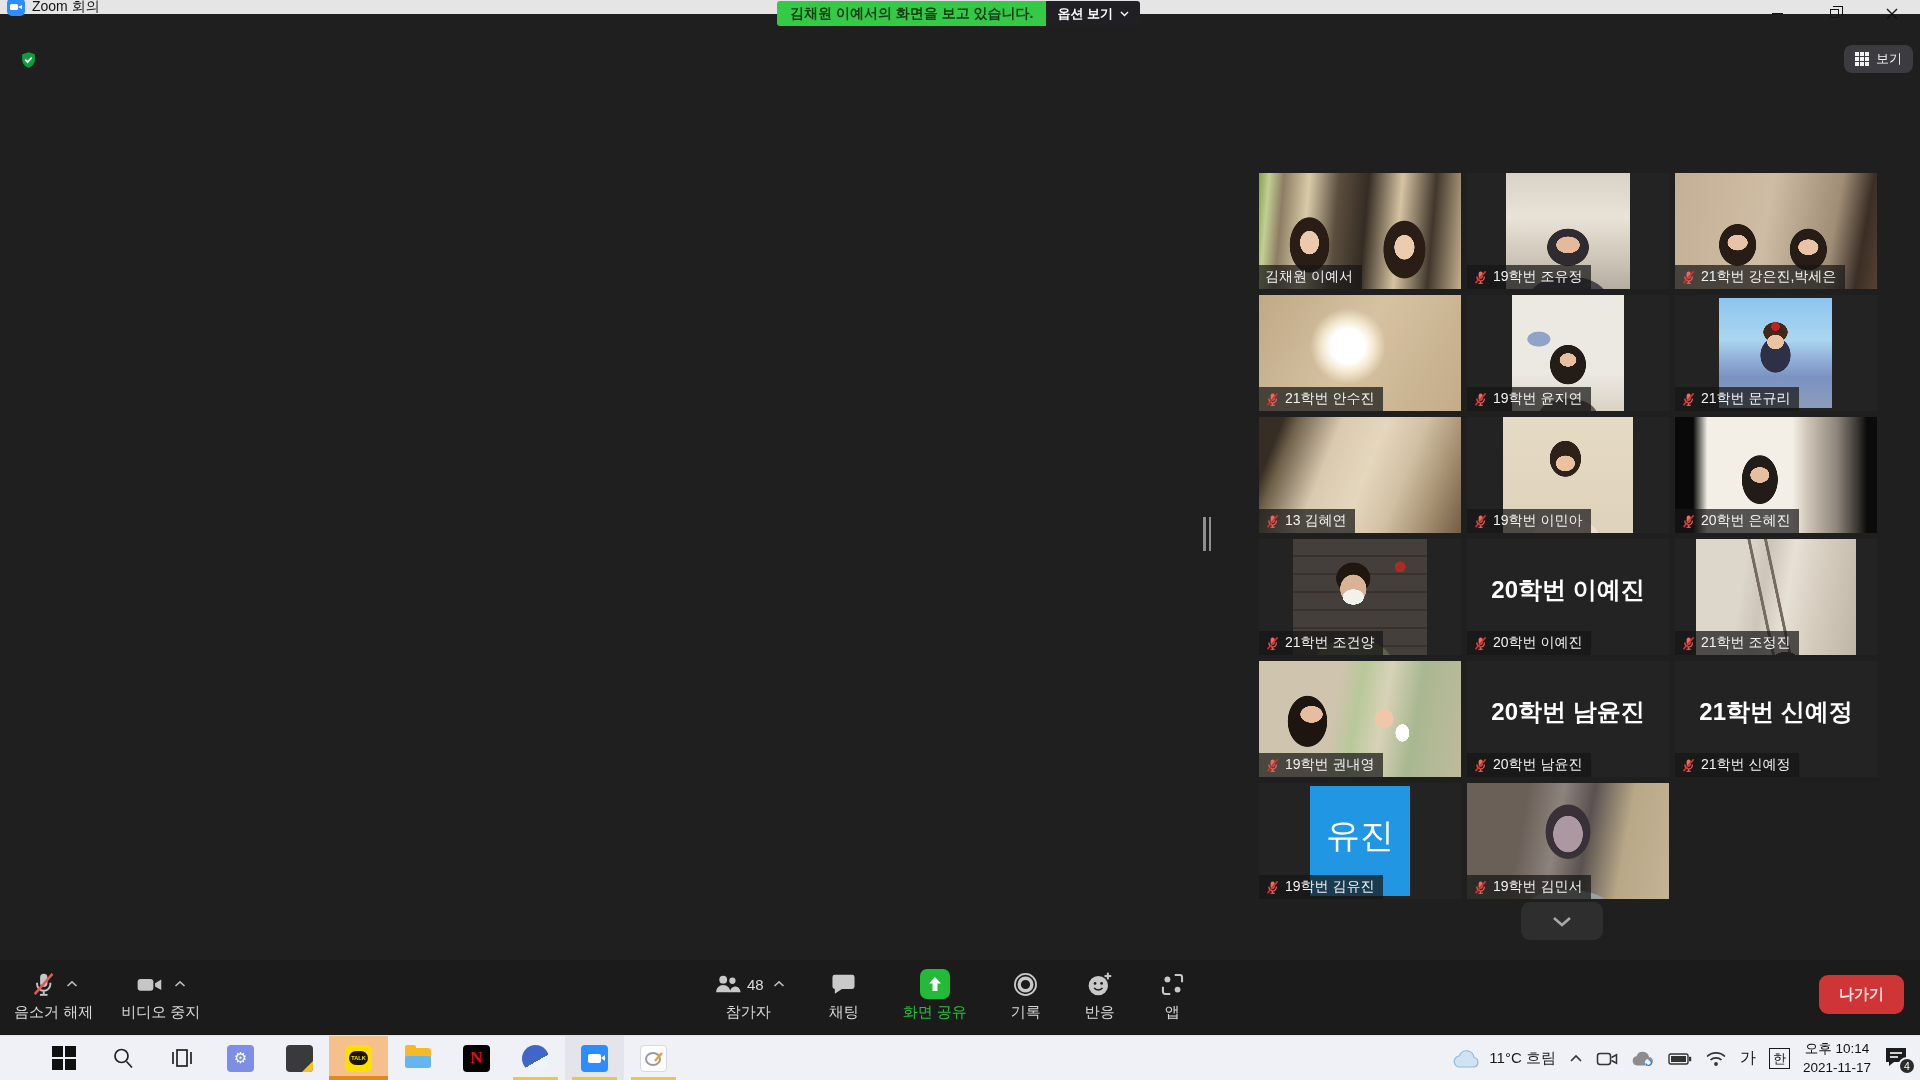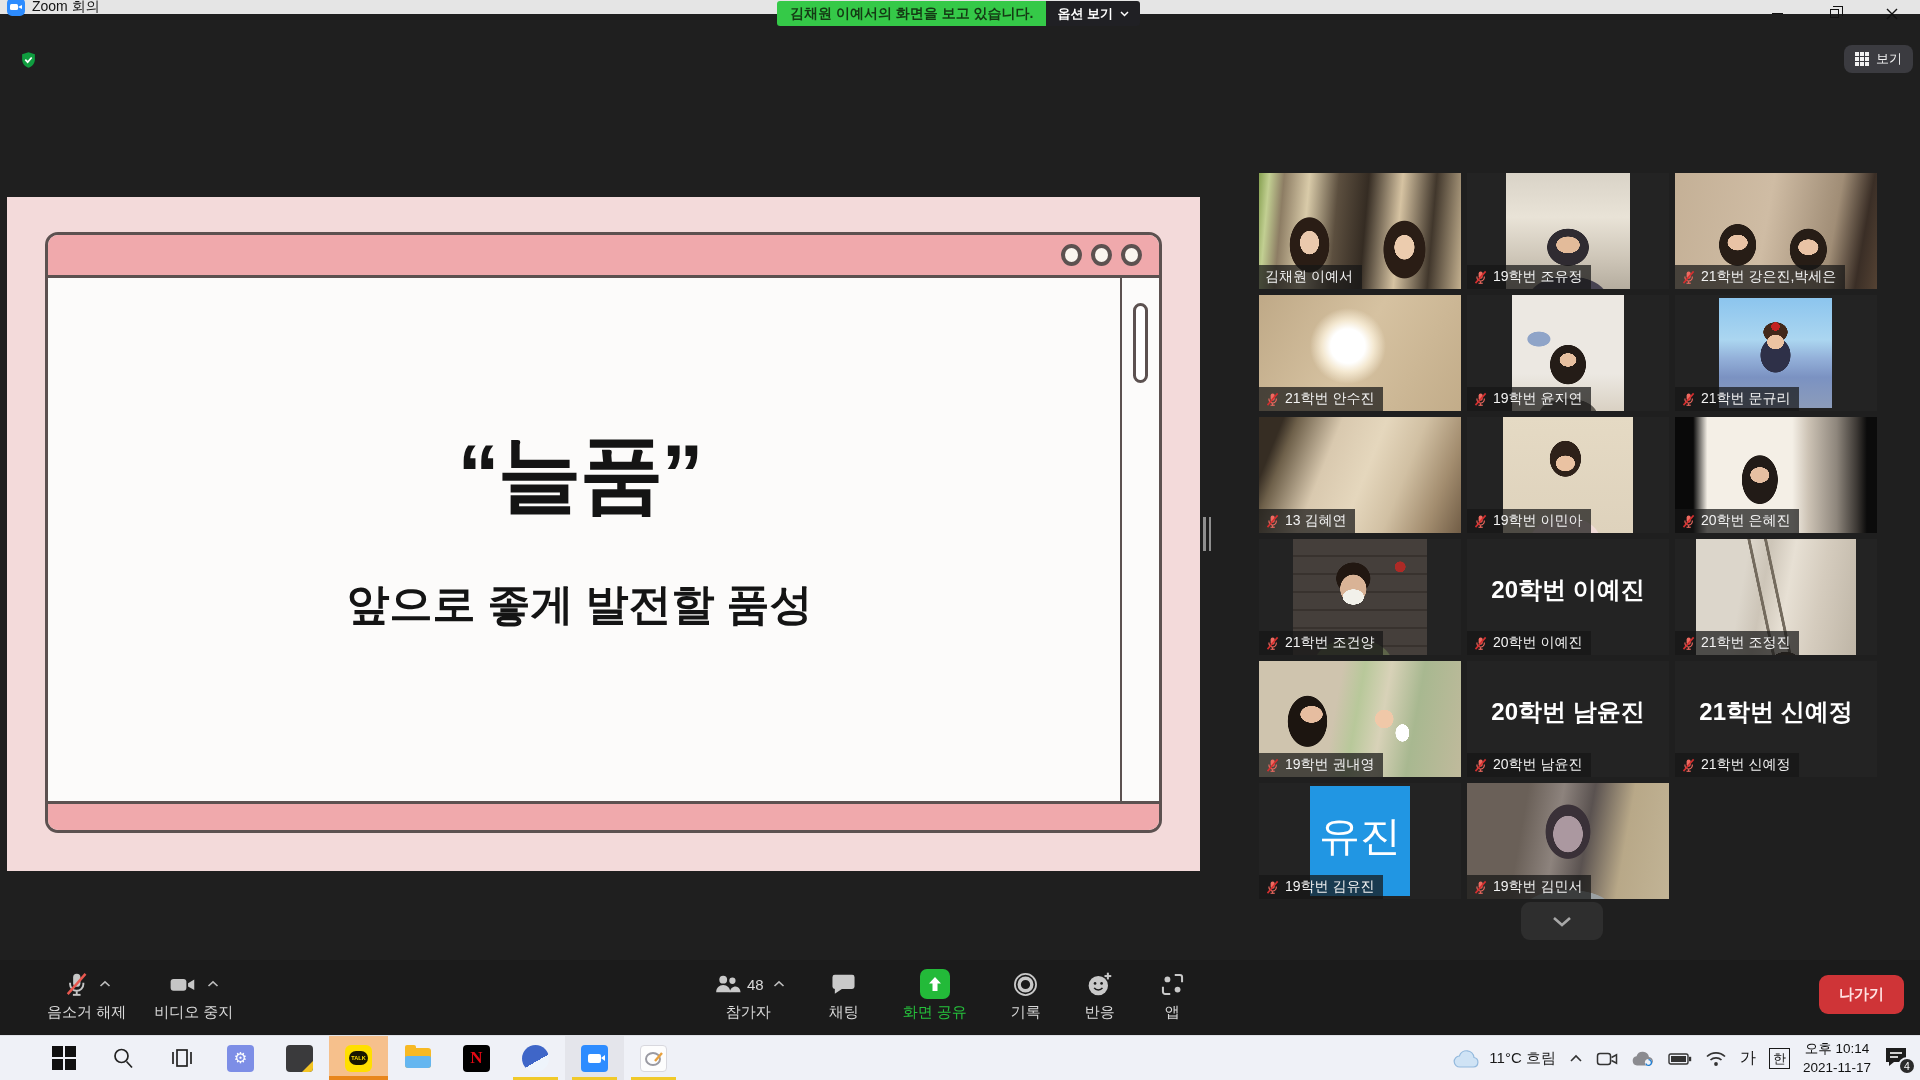--- a/index.html
+++ b/index.html
@@ -48,21 +48,21 @@
 
 
 .pgrid { position:absolute; left:1259px; top:141px; display:grid; grid-template-columns:repeat(3,202px); grid-auto-rows:116px; gap:6px; }
 .tile { position:relative; background:#232323; overflow:hidden; }
 .tile.active { box-shadow:inset 0 0 0 3px #e4e44e, inset 0 0 6px 3px rgba(160,200,60,.5); }
 .vid { position:absolute; top:0; bottom:0; left:0; right:0; }
 .tile-label { position:absolute; left:0; bottom:0; max-width:100%; display:flex; align-items:center; gap:5px; background:rgba(22,22,22,.72); padding:3px 9px 3px 6px; font-size:14px; color:#f2f2f2; white-space:nowrap; overflow:hidden; }
 .mic-slash { width:15px; height:15px; flex:none; }
 .big-name { position:absolute; left:0; right:0; top:0; bottom:14px; display:flex; align-items:center; justify-content:center; font-size:24px; font-weight:bold; color:#fff; }
 .avatar-box { position:absolute; left:50%; top:3px; transform:translateX(-50%); width:100px; height:110px; background:#2196e3; display:flex; align-items:center; justify-content:center; }
-.avatar-box span { font-size:41px; color:#fff; margin-top:-10px;text-align:center; }
+.avatar-box span { font-size:34px; color:#fff; margin-top:-10px;text-align:center; }
 .more-btn { position:absolute; left:1521px; top:870px; width:82px; height:38px; background:#2e2e2e; border-radius:9px; display:flex; align-items:center; justify-content:center; }
 
 
 .v1{background:
  radial-gradient(ellipse 17px 21px at 25% 60%, #eac9ad 0 55%, transparent 57%),
  radial-gradient(ellipse 18px 22px at 72% 64%, #ecccae 0 55%, transparent 57%),
  radial-gradient(ellipse 33px 46px at 25% 62%, #2a1d15 0 59%, transparent 61%),
  radial-gradient(ellipse 35px 48px at 72% 66%, #2a1d15 0 59%, transparent 61%),
  linear-gradient(95deg,#86a050 0%,#c2cf92 5%,#8d7d64 12%,#d9cba9 24%,#5c4f3f 38%,#352c23 52%,#d6c3a2 68%,#41372c 84%,#c3b08f 100%);}
 .v2{left:39px; width:124px; background:
@@ -125,21 +125,21 @@
  radial-gradient(ellipse 12px 15px at 71% 62%, #ffffff 0 57%, transparent 59%),
  linear-gradient(100deg,#cfc4ae 0 38%,#b8c89a 48%,#d8d2b8 60%,#a8b890 75%,#c0ba9c 100%);}
 .v18{background:
  radial-gradient(ellipse 26px 32px at 50% 44%, #ab98a0 0 56%, transparent 58%),
  radial-gradient(ellipse 38px 46px at 50% 42%, #3a3138 0 58%, transparent 60%),
  radial-gradient(ellipse 70px 30px at 50% 108%, #9aa0a2 0 60%, transparent 62%),
  linear-gradient(100deg,#6a6058 0 28%,#8d837d 44%,#5a5250 58%,#b8a888 76%,#c2b496 100%);}
 
 
 .ctrlbar { position:absolute; left:0; right:0; top:960px; height:75px; background:#1b1b1b; z-index:40; }
-.tb-left { position:absolute; left:14px; top:7px; display:flex; gap:28px;margin-left:33px; }
+.tb-left { position:absolute; left:14px; top:7px; display:flex; gap:28px; }
 .citem { display:flex; flex-direction:column; align-items:center; color:#d9d9d9; font-size:15px; }
 .icon-row { height:34px; display:flex; align-items:center; gap:9px; }
 .chev { width:12px; height:8px; }
 .clabel { margin-top:2px; }
 .tb-center { position:absolute; left:712px; top:7px; display:flex; align-items:flex-end; gap:44px; }
 .share-green .clabel { color:#25c13b; }
 .share-sq { width:30px; height:30px; border-radius:7px; background:#23ba39; display:flex; align-items:center; justify-content:center; }
 .pcount { font-size:15px; color:#d9d9d9; margin-left:-4px; }
 .leave-btn { position:absolute; right:16px; top:15px; background:#cf3437; color:#ffe2e2; font-size:15px; font-weight:bold; padding:10px 20px; border-radius:9px; }
 
@@ -224,38 +224,20 @@
         <span></span>
         <span></span>
         <span></span>
         <span></span>
         <span></span>
         <span></span>
       </div>
     <span>보기</span>
   </div>
 
-  <div class="share-area">
-    <div class="frame">
-      <div class="frame-titlebar">
-        <div class="frame-circles">
-          <div class="frame-circle"></div>
-          <div class="frame-circle"></div>
-          <div class="frame-circle"></div>
-        </div>
-      </div>
-      <div class="frame-body">
-        <div class="slide-title">“늘품”</div>
-        <div class="slide-sub">앞으로 좋게 발전할 품성</div>
-        <div class="scroll-divider"></div>
-        <div class="scroll-thumb"></div>
-      </div>
-      <div class="frame-footer"></div>
-    </div>
-  </div>
 
   <div class="splitter">
       <span></span>
       <span></span>
     </div>
 
   <div class="pgrid">
       <div class="tile active">
         <div class="vid v1"></div>
         <div class="tile-label">

